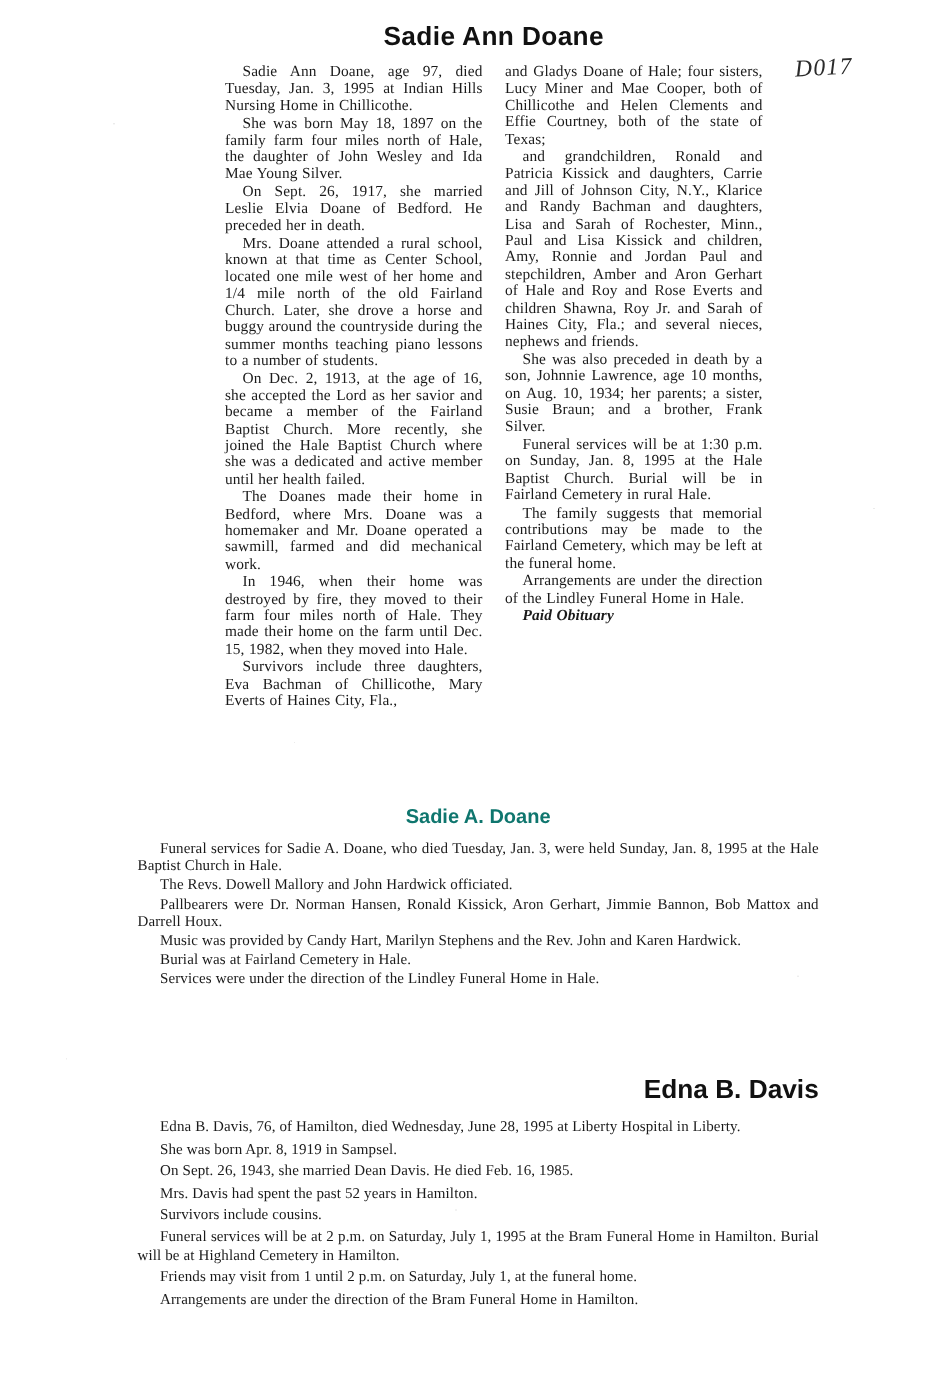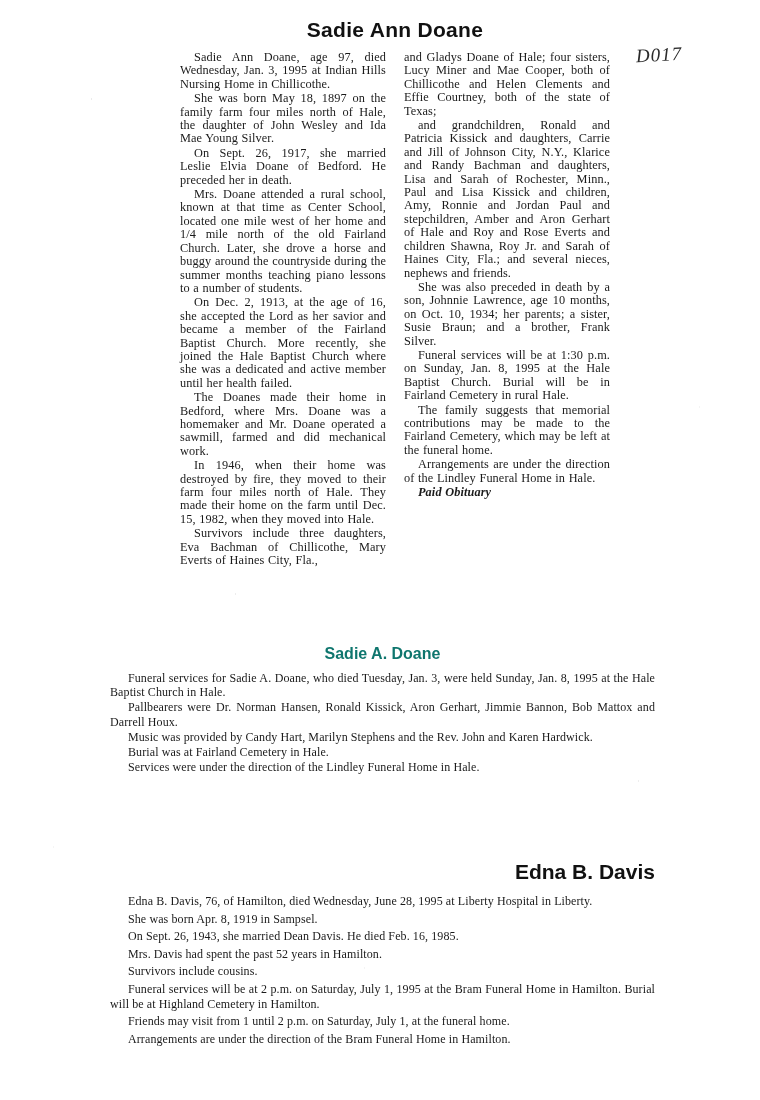--- a/index.html
+++ b/index.html
@@ -147,44 +147,45 @@
 <body>
 
 <div class="page">
 
   <div class="catalog-mark">D017</div>
 
   <div class="article-1">
     <h1 class="headline-main">Sadie Ann Doane</h1>
     <div class="cols">
       <div class="col">
-        <p>Sadie Ann Doane, age 97, died Wednesday, Jan. 3, 1995 at Indian Hills Nursing Home in Chillicothe.</p>
+        <p>Sadie Ann Doane, age 97, died Tuesday, Jan. 3, 1995 at Indian Hills Nursing Home in Chillicothe.</p>
         <p>She was born May 18, 1897 on the family farm four miles north of Hale, the daughter of John Wesley and Ida Mae Young Silver.</p>
         <p>On Sept. 26, 1917, she married Leslie Elvia Doane of Bedford. He preceded her in death.</p>
         <p>Mrs. Doane attended a rural school, known at that time as Center School, located one mile west of her home and 1/4 mile north of the old Fairland Church. Later, she drove a horse and buggy around the countryside during the summer months teaching piano lessons to a number of students.</p>
         <p>On Dec. 2, 1913, at the age of 16, she accepted the Lord as her savior and became a member of the Fairland Baptist Church. More recently, she joined the Hale Baptist Church where she was a dedicated and active member until her health failed.</p>
         <p>The Doanes made their home in Bedford, where Mrs. Doane was a homemaker and Mr. Doane operated a sawmill, farmed and did mechanical work.</p>
         <p>In 1946, when their home was destroyed by fire, they moved to their farm four miles north of Hale. They made their home on the farm until Dec. 15, 1982, when they moved into Hale.</p>
         <p>Survivors include three daughters, Eva Bachman of Chillicothe, Mary Everts of Haines City, Fla.,</p>
       </div>
       <div class="col">
         <p class="no-indent">and Gladys Doane of Hale; four sisters, Lucy Miner and Mae Cooper, both of Chillicothe and Helen Clements and Effie Courtney, both of the state of Texas;</p>
         <p>and grandchildren, Ronald and Patricia Kissick and daughters, Carrie and Jill of Johnson City, N.Y., Klarice and Randy Bachman and daughters, Lisa and Sarah of Rochester, Minn., Paul and Lisa Kissick and children, Amy, Ronnie and Jordan Paul and stepchildren, Amber and Aron Gerhart of Hale and Roy and Rose Everts and children Shawna, Roy Jr. and Sarah of Haines City, Fla.; and several nieces, nephews and friends.</p>
-        <p>She was also preceded in death by a son, Johnnie Lawrence, age 10 months, on Oct. 10, 1934; her parents; a sister, Susie Braun; and a brother, Frank Silver.</p>
+        <p>She was also preceded in death by a son, Johnnie Lawrence, age 10 months, on Aug. 10, 1934; her parents; a sister, Susie Braun; and a brother, Frank Silver.</p>
         <p>Funeral services will be at 1:30 p.m. on Sunday, Jan. 8, 1995 at the Hale Baptist Church. Burial will be in Fairland Cemetery in rural Hale.</p>
         <p>The family suggests that memorial contributions may be made to the Fairland Cemetery, which may be left at the funeral home.</p>
         <p>Arrangements are under the direction of the Lindley Funeral Home in Hale.</p>
         <p class="paid">Paid Obituary</p>
       </div>
     </div>
   </div>
 
   <div class="article-2">
     <h2 class="headline-sub">Sadie A. Doane</h2>
     <p>Funeral services for Sadie A. Doane, who died Tuesday, Jan. 3, were held Sunday, Jan. 8, 1995 at the Hale Baptist Church in Hale.</p>
+    <p>The Revs. Dowell Mallory and John Hardwick officiated.</p>
     <p>Pallbearers were Dr. Norman Hansen, Ronald Kissick, Aron Gerhart, Jimmie Bannon, Bob Mattox and Darrell Houx.</p>
     <p>Music was provided by Candy Hart, Marilyn Stephens and the Rev. John and Karen Hardwick.</p>
     <p>Burial was at Fairland Cemetery in Hale.</p>
     <p>Services were under the direction of the Lindley Funeral Home in Hale.</p>
   </div>
 
   <div class="article-3">
     <h2 class="headline-third">Edna B. Davis</h2>
     <p>Edna B. Davis, 76, of Hamilton, died Wednesday, June 28, 1995 at Liberty Hospital in Liberty.</p>
     <p>She was born Apr. 8, 1919 in Sampsel.</p>

